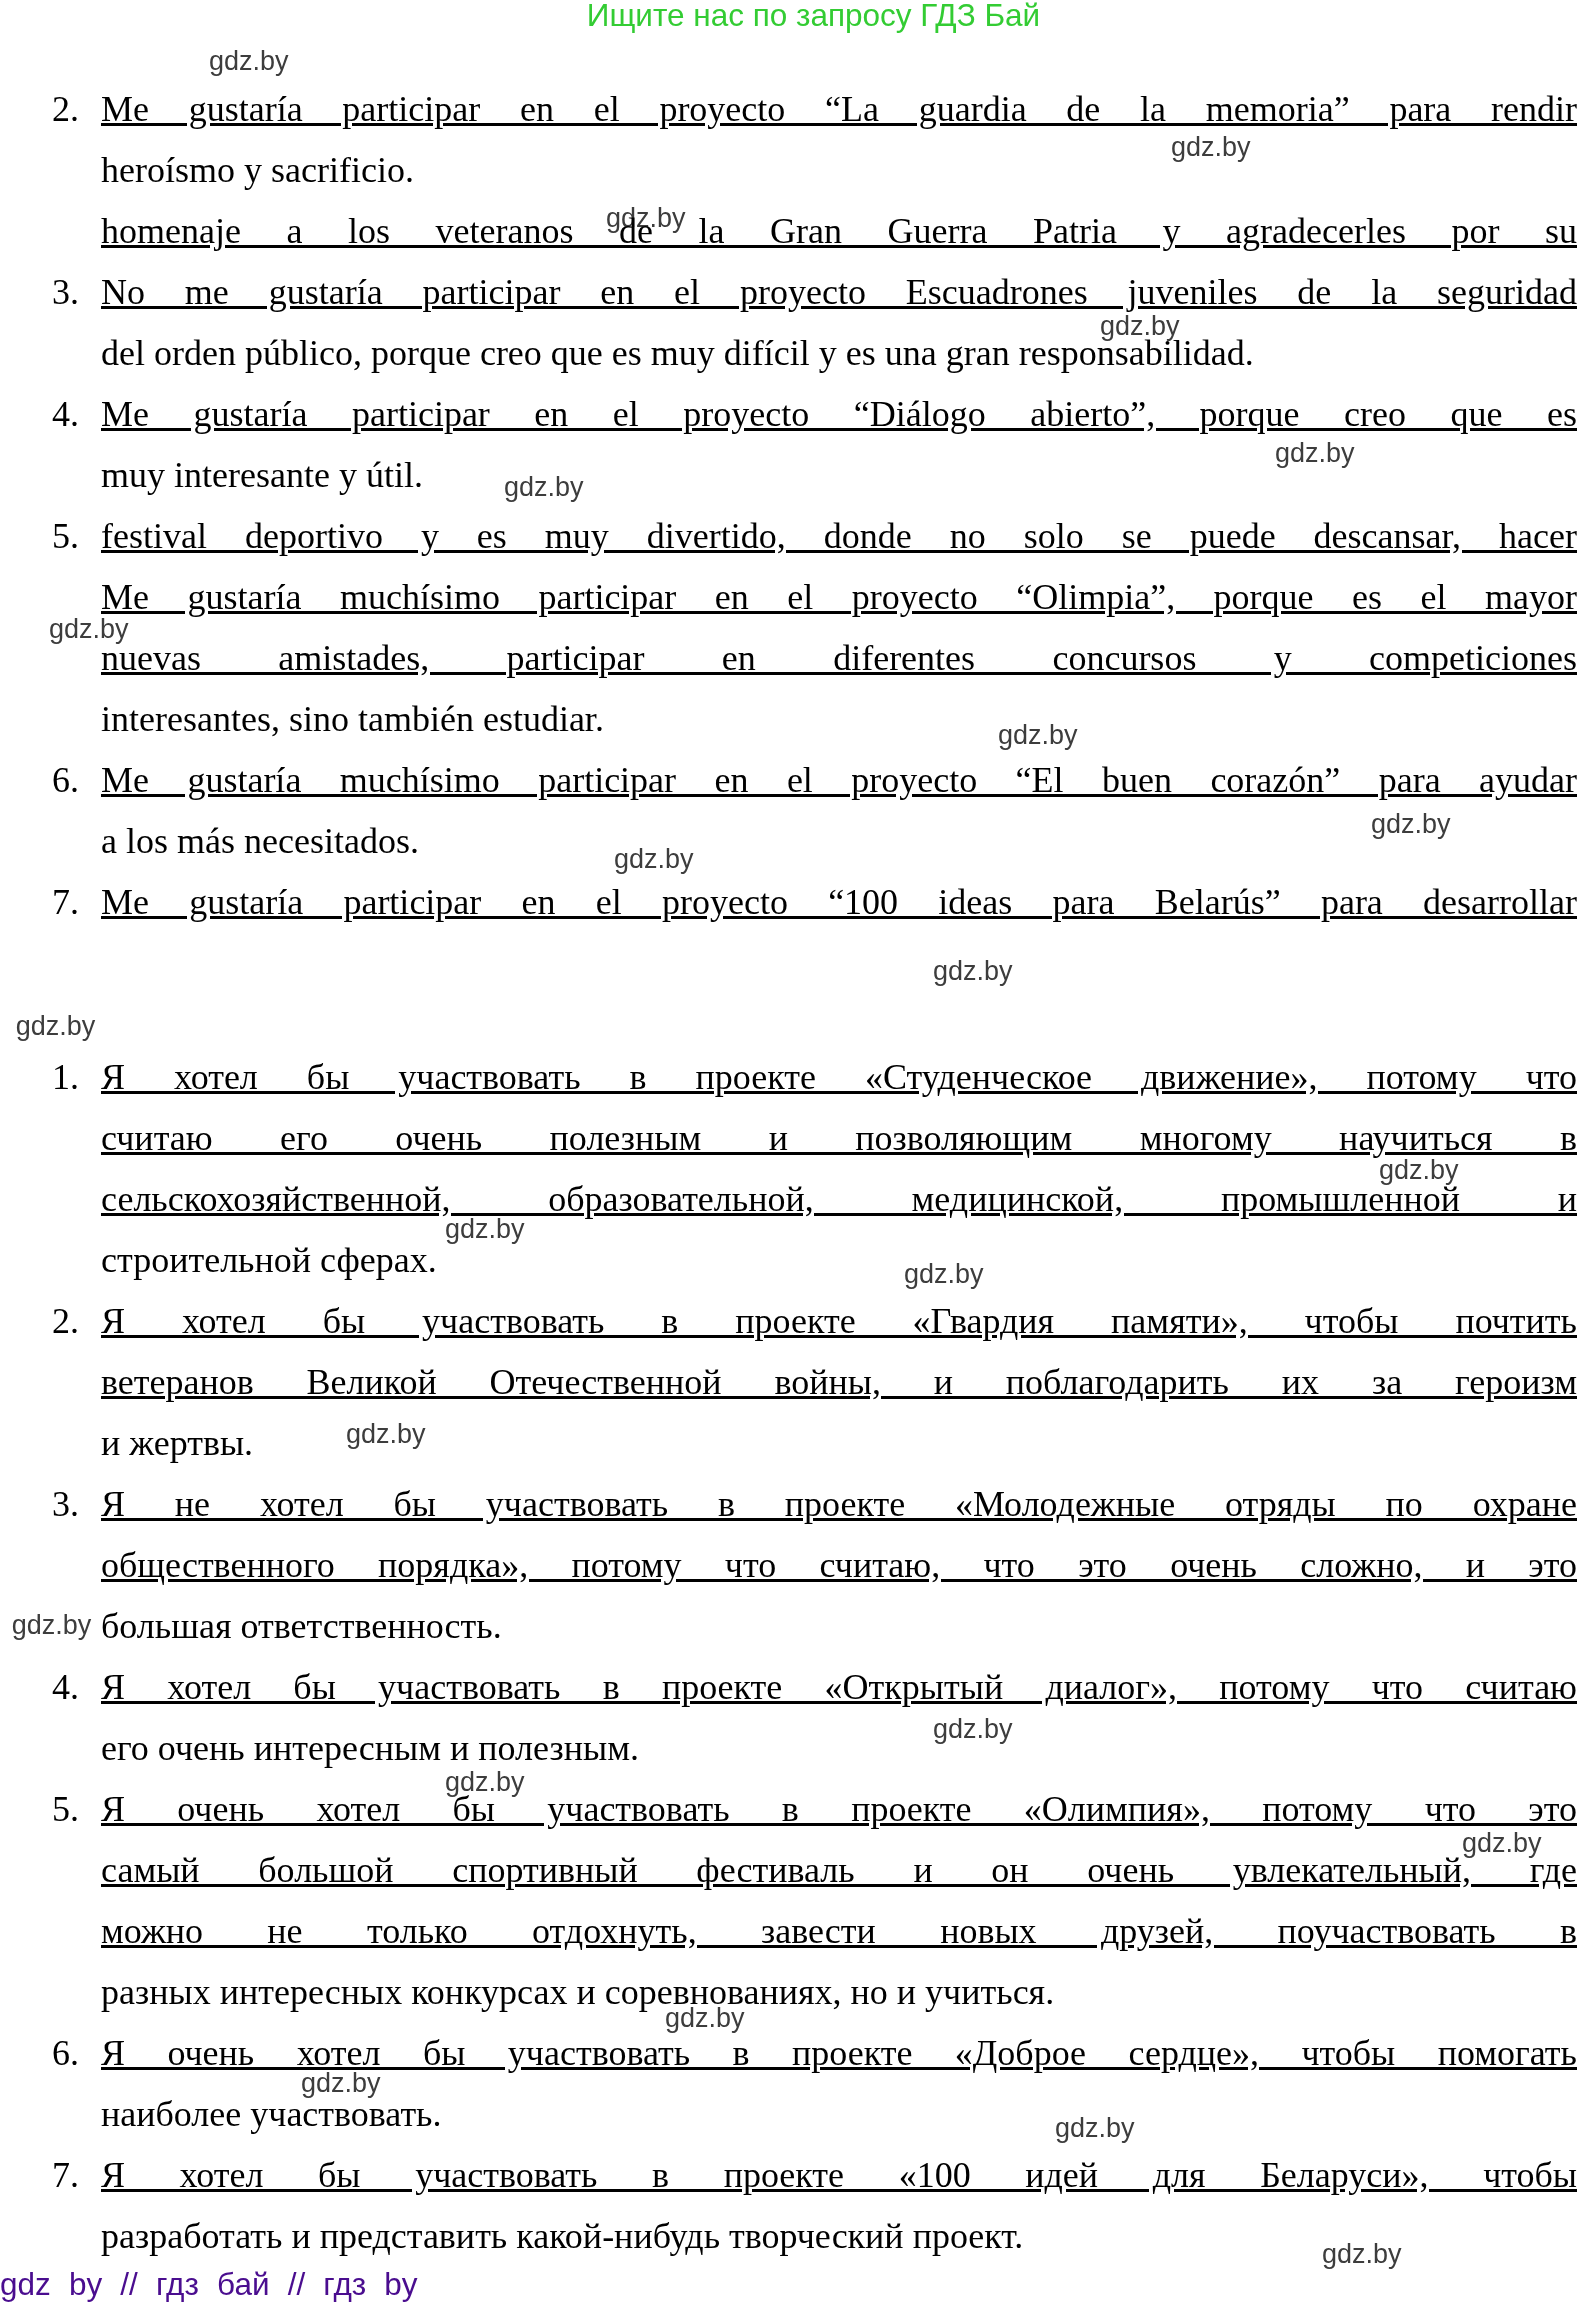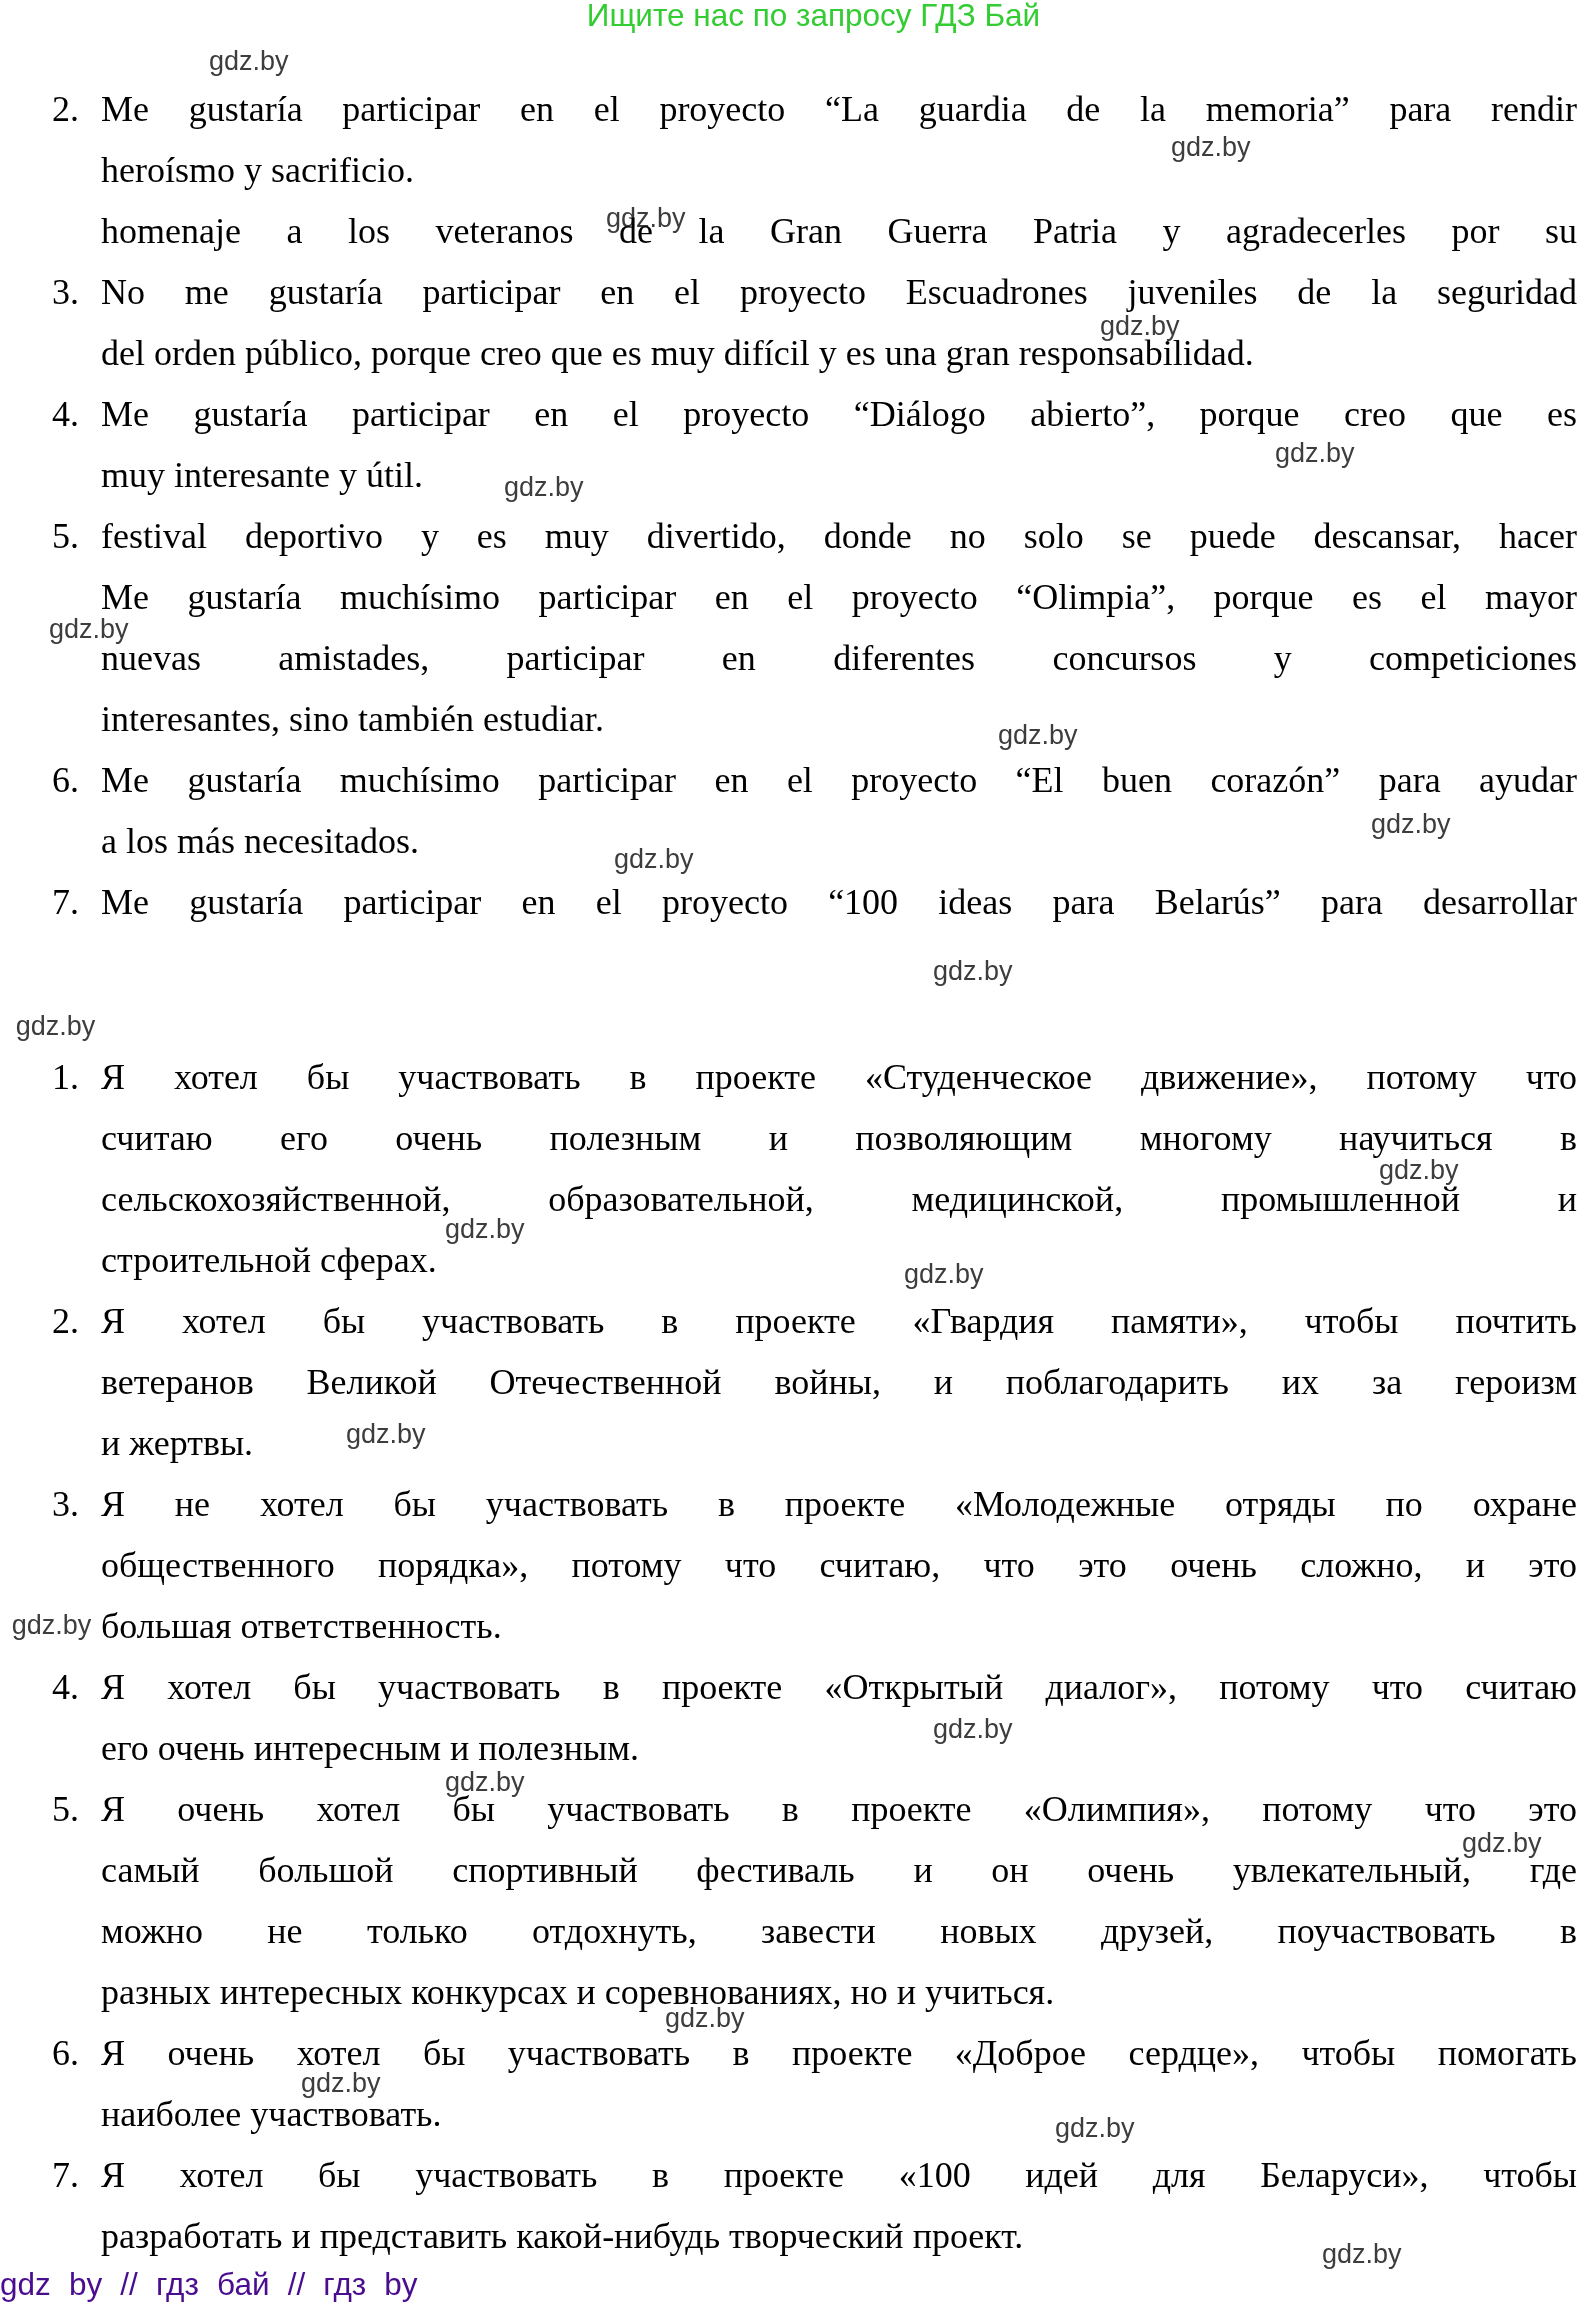--- a/index.html
+++ b/index.html
@@ -45,20 +45,21 @@
     line-height: 61px;
   }
   .line {
     font-size: 36px;
     line-height: 61px;
     white-space: normal;
   }
   .just {
     text-align: justify;
     text-align-last: justify;
+    text-decoration: underline;
   }
   .footer {
     position: absolute;
     top: 2265px; left: 0; right: 0;
     text-align: left;
     font-family: "Liberation Sans", sans-serif;
     font-size: 31.5px;
     line-height: 38px;
     color: #4a0d8f;
     word-spacing: 9.4px;

